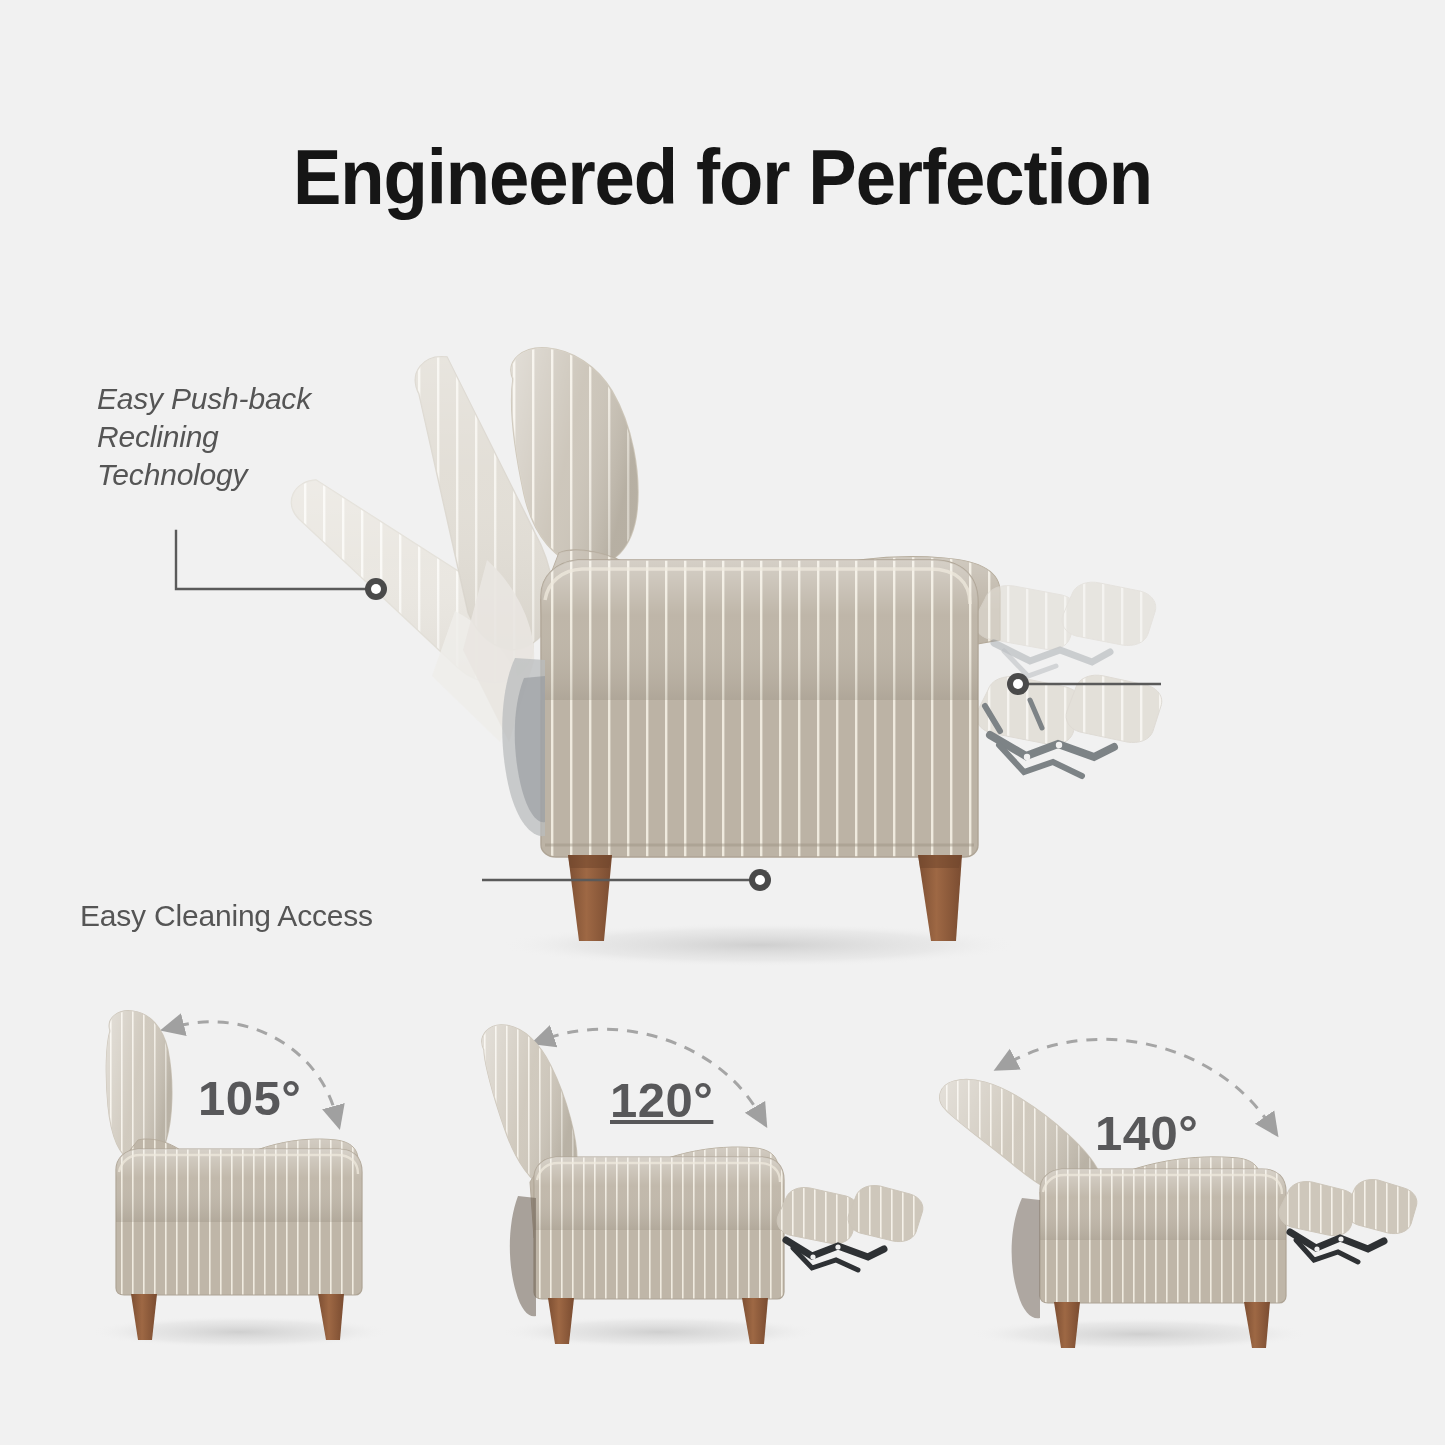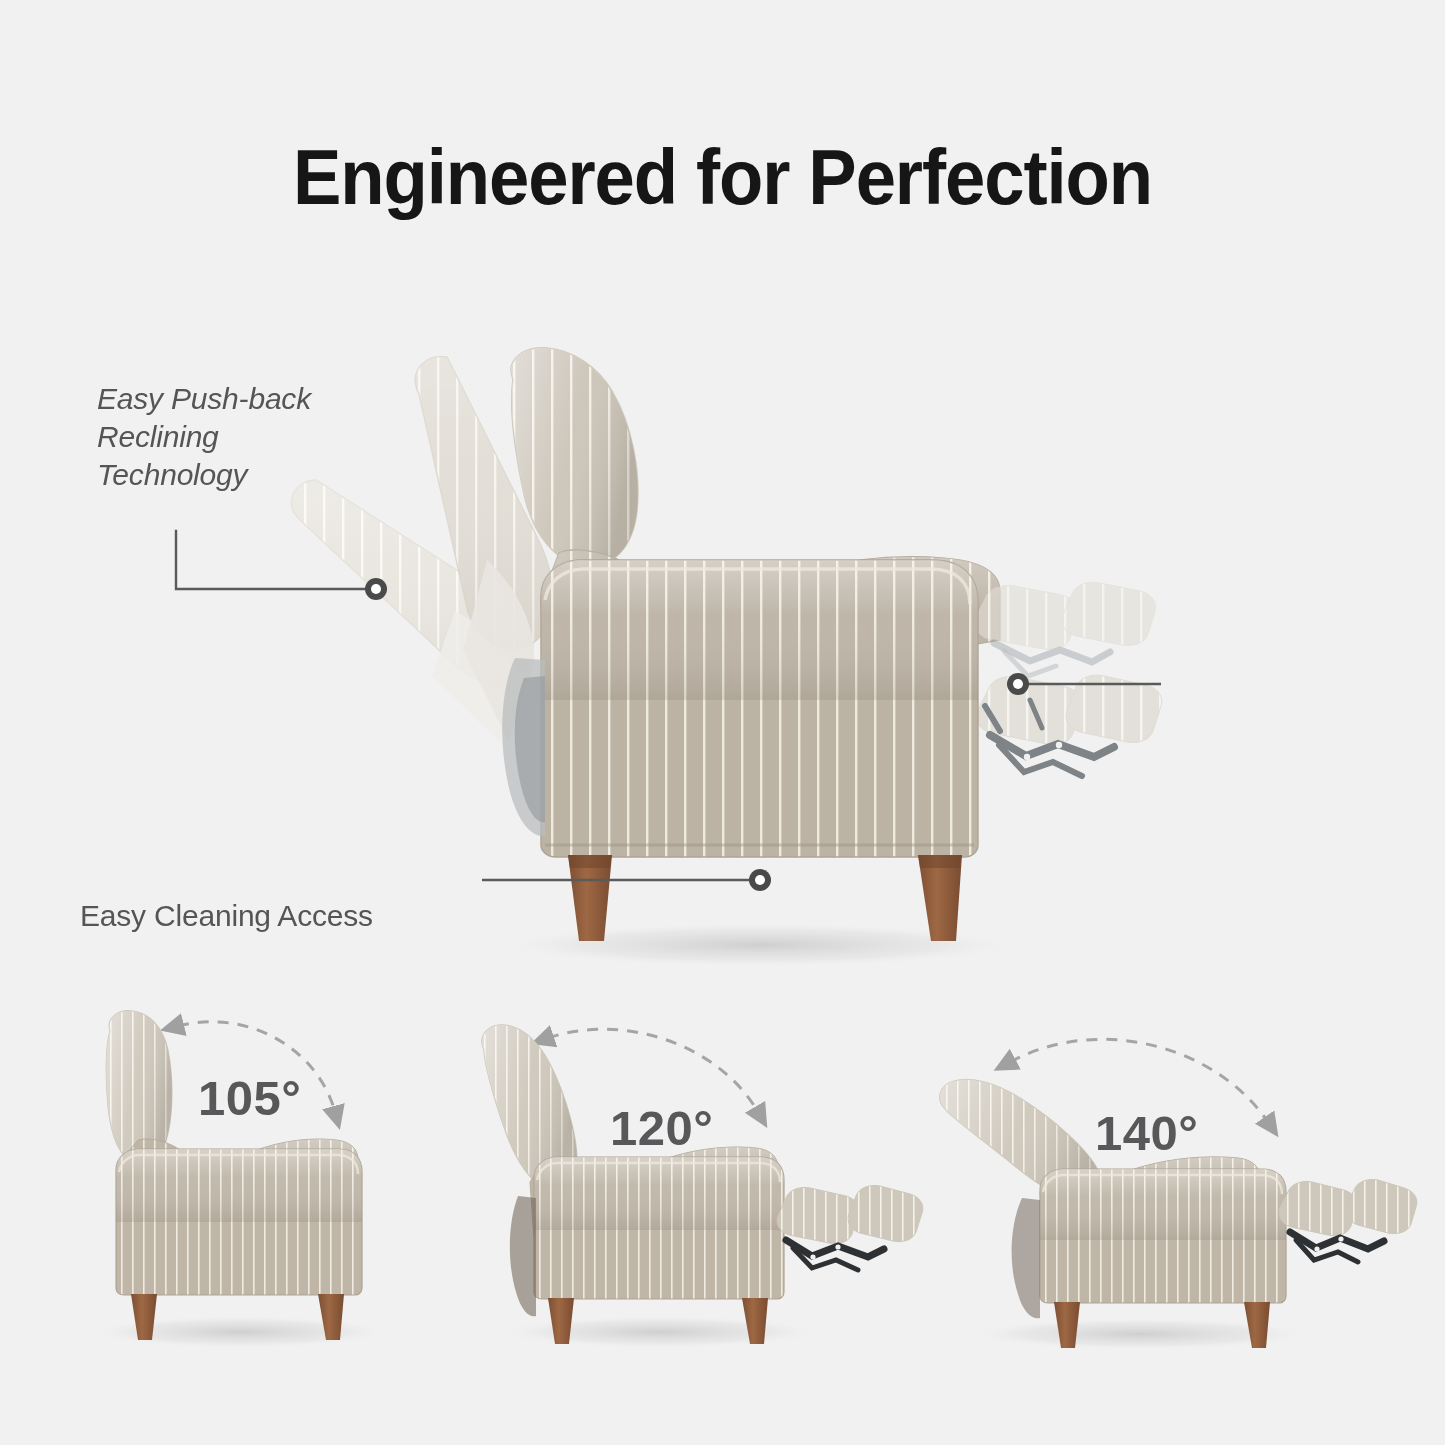--- a/index.html
+++ b/index.html
@@ -44,21 +44,21 @@
   
   .angle-label {
     position:absolute;
     font-size:49px;
     font-weight:700;
     color:#58585a;
     font-family:"Liberation Sans", sans-serif;
     letter-spacing:0.5px;
   }
   #angle-105 { left:198px; top:1070px; }
-  #angle-120 { left:610px; top:1100px; }
+  #angle-120 { left:610px; top:1072px;text-decoration:underline; }
   #angle-140 { left:1095px; top:1105px; }
 
   svg.layer { position:absolute; inset:0; }
   svg.layer { pointer-events:none; }
 </style>
 </head>
 <body>
 
 <div id="stage">
 

